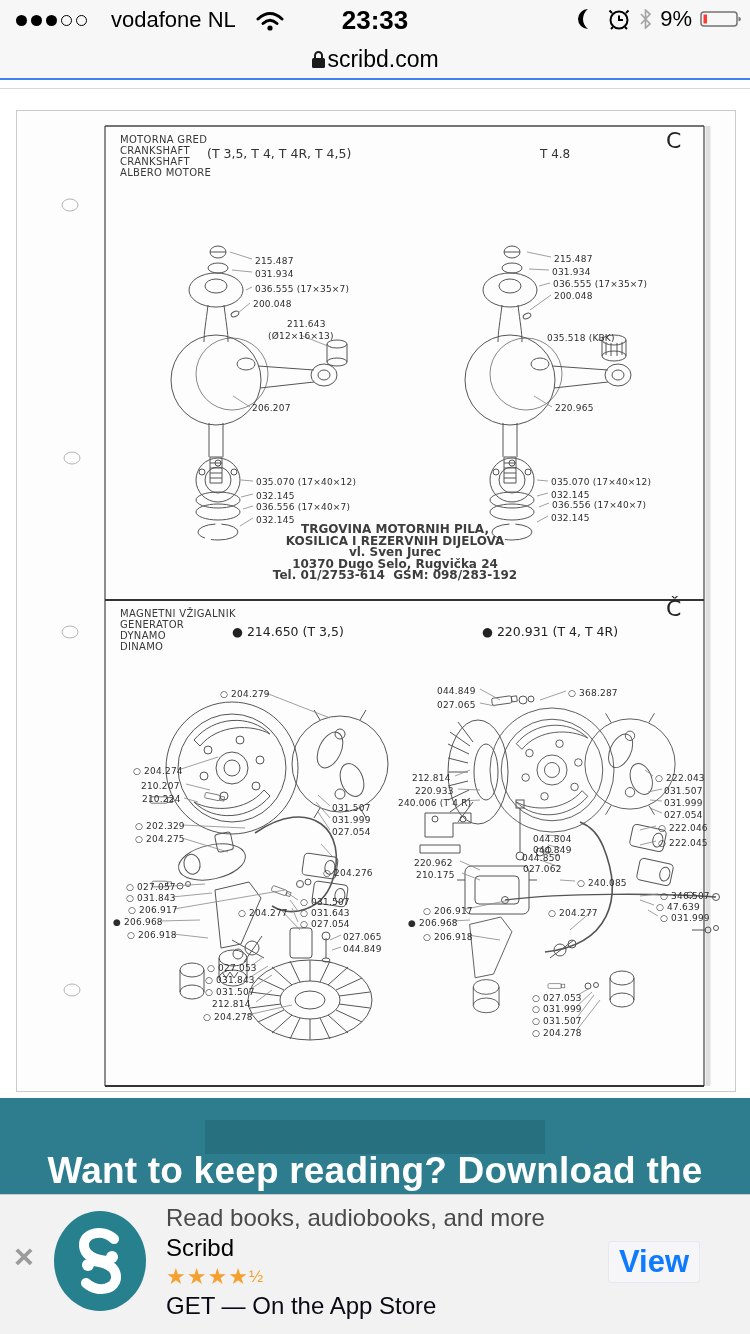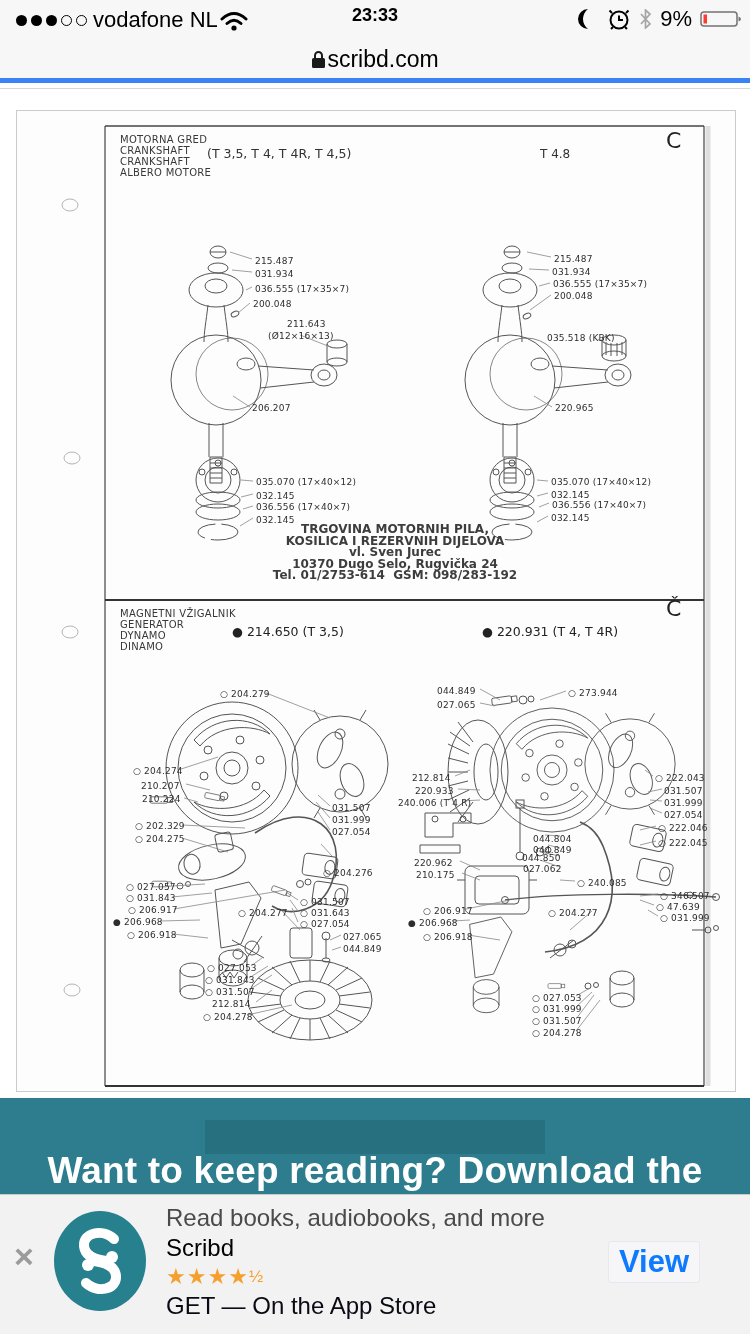--- a/index.html
+++ b/index.html
@@ -1,31 +1,31 @@
 <!DOCTYPE html>
 <html><head>
 <meta charset="utf-8">
 <style>
   html,body{margin:0;padding:0;background:#fff;}
   #screen{position:relative;width:750px;height:1334px;overflow:hidden;background:#fff;
           font-family:"Liberation Sans",sans-serif;}
   .abs{position:absolute;}
   
   #status-bar{left:0;top:0;width:750px;height:40px;background:#f7f7f7;}
-  #sb-left{left:16px;top:7px;display:flex;align-items:center;gap:2px;}
+  #sb-left{left:16px;top:7px;display:flex;align-items:center;gap:20px;}
   #signal-dots{display:flex;gap:4px;align-items:center;margin-right:4px;}
   .dot{width:11px;height:11px;border-radius:50%;}
   .dot.f{background:#000;}
   .dot.e{border:1.5px solid #000;background:transparent;box-sizing:border-box;}
   #carrier{font-size:22px;color:#000;}
-  #sb-time{left:0;top:5px;width:750px;text-align:center;font-size:18px;font-weight:600;color:#000;}
+  #sb-time{left:0;top:5px;width:750px;text-align:center;font-size:26px;font-weight:600;color:#000;}
   #sb-right{right:8px;top:6px;display:flex;align-items:center;gap:8px;}
   #battery-pct{font-size:22px;color:#000;}
   
-  #url-bar{left:0;top:40px;width:750px;height:38px;background:#f7f7f7;border-bottom:5px solid #3b82f6;
+  #url-bar{left:0;top:40px;width:750px;height:38px;background:#f7f7f7;border-bottom:2px solid #3b82f6;
            display:flex;align-items:center;justify-content:center;gap:1px;}
   #url-text{font-size:23px;color:#000;}
   #content-hairline{left:0;top:88px;width:750px;height:1px;background:#d7d7d7;}
   
   #doc-frame{left:16px;top:110px;width:718px;height:980px;background:#fdfdfd;border:1px solid #cbcbcb;}
   #diagram-svg{left:0;top:0;width:750px;height:1334px;pointer-events:none;}
   .plbl{position:absolute;font-family:"DejaVu Sans",sans-serif;font-size:9px;color:#2d2d2d;
         white-space:nowrap;letter-spacing:.2px;line-height:10px;}
   .scan-title{font-family:"DejaVu Sans",sans-serif;font-size:10px;color:#383838;line-height:11px;
         letter-spacing:.3px;white-space:nowrap;}
@@ -393,21 +393,21 @@
       <div class="plbl" style="left: 300px; top: 919px;">○ 027.054</div>
       <div class="plbl" style="left: 343px; top: 932px;">027.065</div>
       <div class="plbl" style="left: 343px; top: 944px;">044.849</div>
       <div class="plbl" style="left: 207px; top: 963px;">○ 027.053</div>
       <div class="plbl" style="left: 205px; top: 975px;">○ 031.843</div>
       <div class="plbl" style="left: 205px; top: 987px;">○ 031.507</div>
       <div class="plbl" style="left: 212px; top: 999px;">212.814</div>
       <div class="plbl" style="left: 203px; top: 1012px;">○ 204.278</div>
       <div class="plbl" style="left: 437px; top: 686px;">044.849</div>
       <div class="plbl" style="left: 437px; top: 700px;">027.065</div>
-      <div class="plbl" style="left: 568px; top: 688px;">○ 273.944</div>
+      <div class="plbl" style="left: 568px; top: 688px;">○ 368.287</div>
       <div class="plbl" style="left: 655px; top: 773px;">○ 222.043</div>
       <div class="plbl" style="left: 664px; top: 786px;">031.507</div>
       <div class="plbl" style="left: 664px; top: 798px;">031.999</div>
       <div class="plbl" style="left: 664px; top: 810px;">027.054</div>
       <div class="plbl" style="left: 412px; top: 773px;">212.814</div>
       <div class="plbl" style="left: 415px; top: 786px;">220.933</div>
       <div class="plbl" style="left: 398px; top: 798px;">240.006 (T 4 R)</div>
       <div class="plbl" style="left: 658px; top: 823px;">○ 222.046</div>
       <div class="plbl" style="left: 658px; top: 838px;">○ 222.045</div>
       <div class="plbl" style="left: 533px; top: 834px;">044.804</div>

